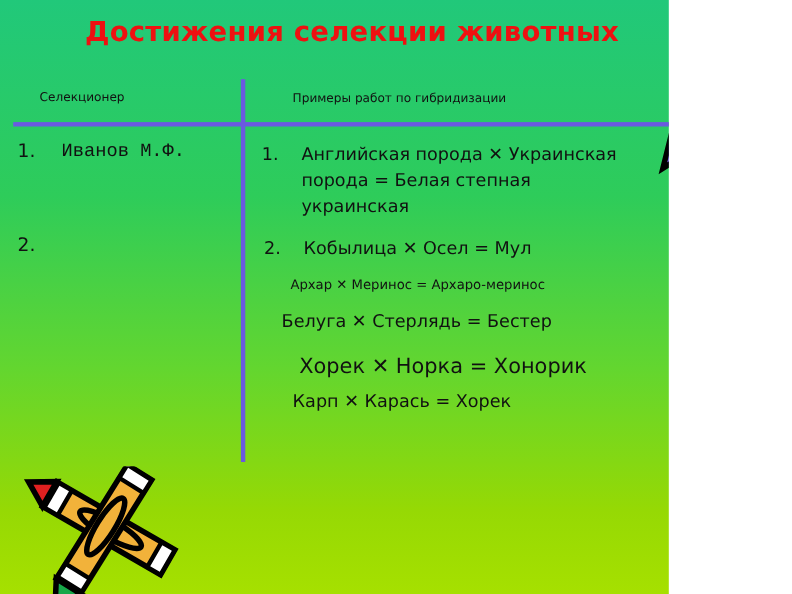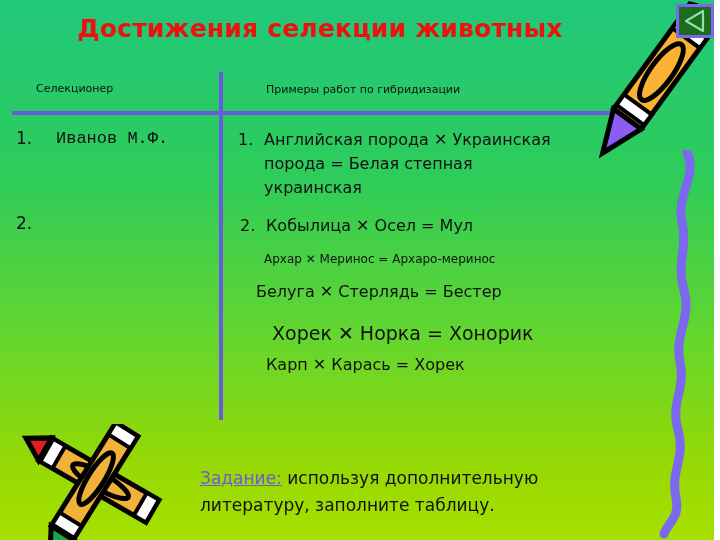--- a/index.html
+++ b/index.html
@@ -2,21 +2,21 @@
 <html><head>
 <meta charset="utf-8">
 <style>
   html, body {
     margin: 0;
     padding: 0;
     background: #ffffff;
   }
   #slide {
     position: relative;
-    width: 714px;
+    width: 608px;
     height: 540px;
     overflow: hidden;
     background: linear-gradient(to bottom, #21c87a 0%, #2ecc5a 33%, #63d62f 62%, #96d904 86%, #a6e000 100%);
     font-family: "DejaVu Sans", "Liberation Sans", sans-serif;
   }
 
   
   #title {
     position: absolute;
     left: 0;
@@ -88,21 +88,21 @@
     line-height: 24px;
     white-space: nowrap;
   }
   .right-item .num {
     position: absolute;
     left: 0;
     top: 0;
   }
   .right-item .body {
     display: block;
-    margin-left: 26px;
+    margin-left: 36px;
   }
   .right-item .body.wrap { white-space: normal; width: 290px; }
 
   #right-1 { left: 238px; top: 128px; }
   #right-2 { left: 240px; top: 214px; }
   #sub-1 { position: absolute; left: 264px; top: 252px; font-size: 12px; color: #111; white-space: nowrap; }
   #sub-2 { position: absolute; left: 256px; top: 282px; font-size: 16px; color: #111; white-space: nowrap; }
   #sub-3 { position: absolute; left: 272px; top: 322px; font-size: 19px; color: #111; white-space: nowrap; }
   #sub-4 { position: absolute; left: 266px; top: 355px; font-size: 16px; color: #111; white-space: nowrap; }
 
@@ -156,21 +156,20 @@
   <div class="right-item" id="right-2">
     <span class="num">2.</span>
     <span class="body">Кобылица  ✕  Осел  =  Мул</span>
   </div>
 
   <div id="sub-1">Архар  ✕  Меринос  =  Архаро-меринос</div>
   <div id="sub-2">Белуга  ✕  Стерлядь  =  Бестер</div>
   <div id="sub-3">Хорек  ✕  Норка  =  Хонорик</div>
   <div id="sub-4">Карп  ✕  Карась  =  Хорек</div>
 
-  <div id="task"><span id="task-label">Задание:</span><span> используя дополнительную литературу, заполните таблицу.</span></div>
 
   <svg class="deco" id="crayon-top" width="132" height="180" viewBox="0 0 132 180">
     <g transform="rotate(36 66 90)">
 
       <rect x="48" y="14" width="34" height="120" fill="#f9b233" stroke="#000" stroke-width="5"></rect>
 
       <rect x="48" y="22" width="34" height="12" fill="#ffffff" stroke="#000" stroke-width="4"></rect>
       <rect x="48" y="116" width="34" height="13" fill="#ffffff" stroke="#000" stroke-width="4"></rect>
 
       <ellipse cx="65" cy="76" rx="11" ry="34" fill="none" stroke="#000" stroke-width="5"></ellipse>

